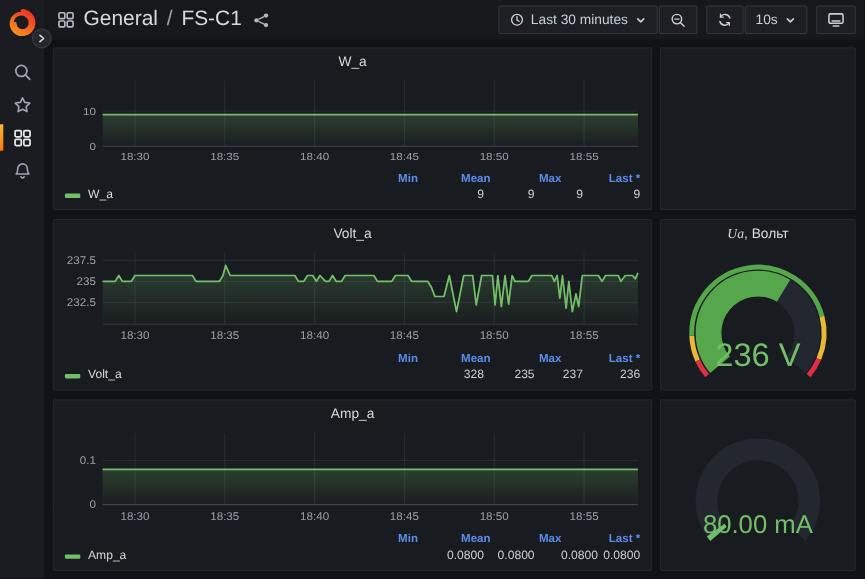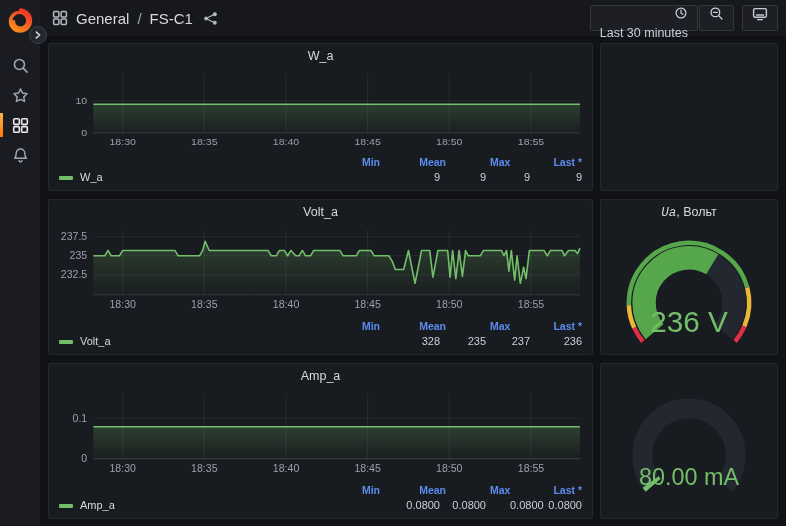--- a/index.html
+++ b/index.html
@@ -33,49 +33,49 @@
     color:#d8d9da; z-index:6; display:flex; align-items:center; justify-content:center;
     padding:0; cursor:pointer;
   }
 
   
   .main { flex:1; display:flex; flex-direction:column; min-width:0; }
   .topbar {
     height:36px; flex:none; background:#17181c;
     display:flex; align-items:center; padding:0 8px 0 12px;
   }
-  .breadcrumb { display:flex; align-items:center; gap:8px; font-size:15px; color:#d8d9da; }
+  .breadcrumb { display:flex; align-items:center; gap:8px; font-size:19px; color:#d8d9da; }
   .crumb-sep { color:#9da5b3; }
   .crumb-icon { color:#b4bac4; display:flex; }
   .share-icon { color:#b4bac4; display:flex; cursor:pointer; margin-left:2px; }
   .topbar-right { margin-left:auto; display:flex; align-items:center; gap:8px; }
   .btn-group { display:flex; gap:1px; }
   .tb-btn {
     height:26px; background:#1d1f24; border:1px solid #34363d; border-radius:2px;
-    color:#c7d0d9; display:flex; align-items:flex-end; gap:6px;
-    font-size:12.5px; font-family:inherit; padding:0 9px; cursor:pointer;flex-direction:column;
+    color:#c7d0d9; display:flex; align-items:center; gap:6px;
+    font-size:12.5px; font-family:inherit; padding:0 9px; cursor:pointer;
   }
   .tb-btn .ico { display:flex; color:#c7d0d9; }
 
   
   .grid {
     padding:7px 8px; display:grid;
     grid-template-columns:545px 178px;
     grid-template-rows:148px 156px 156px;
     gap:8px 7px;
   }
   .panel {
     background:#181b1f; border:1px solid #25272d; border-radius:2px;
     display:flex; flex-direction:column; overflow:hidden; min-height:0;
   }
   .panel-title {
     margin:0; flex:none; height:23px; line-height:25px; text-align:center;
     font-size:12.5px; font-weight:500; color:#d8d9da; cursor:pointer;
   }
-  .panel-title i { font-family:Liberation Mono, monospace; font-style:italic; }
+  .panel-title i { font-family:Liberation Serif, serif; font-style:italic; }
 
   .chart-mount { flex:1; min-height:0; padding:0 6px; cursor:crosshair; }
   .chart-mount svg { width:100%; height:100%; display:block; }
   .ts .grid-line { stroke:rgba(200,212,234,0.09); stroke-width:1; }
   .ts .base-line { stroke:rgba(200,212,234,0.14); stroke-width:1; }
   .ts .tick { fill:#9aa1ac; font-size:10.5px; font-family:"Liberation Sans",sans-serif; }
   .ts .ylab { text-anchor:end; }
   .ts .xlab { text-anchor:middle; }
 
   .legend { flex:none; padding:0 10px 4px 10px; }
@@ -196,20 +196,40 @@
             <span class="ico">
               <svg viewBox="0 0 16 16" width="15" height="15" fill="none" stroke="currentColor" stroke-width="1.4">
                 <circle cx="6.8" cy="6.8" r="4.6"></circle>
                   <line x1="10.3" y1="10.3" x2="13.8" y2="13.8" stroke-linecap="round"></line>
                 <line x1="4.8" y1="6.8" x2="8.8" y2="6.8" stroke-linecap="round"></line>
               </svg>
             </span>
           </button>
         </div>
 
+        <div class="btn-group">
+          <button class="tb-btn">
+            <span class="ico">
+              <svg viewBox="0 0 16 16" width="14" height="14" fill="none" stroke="currentColor" stroke-width="1.5" stroke-linecap="round">
+                <path d="M13.2 6.2A5.4 5.4 0 0 0 3.4 5"></path>
+                <path d="M2.8 9.8A5.4 5.4 0 0 0 12.6 11"></path>
+                <path d="M3.4 2.2v2.9h2.9" stroke-width="1.3"></path>
+                <path d="M12.6 13.8v-2.9H9.7" stroke-width="1.3"></path>
+              </svg>
+            </span>
+          </button>
+          <button class="tb-btn">
+            <span>10s</span>
+            <span class="ico">
+              <svg viewBox="0 0 12 12" width="11" height="11" fill="none" stroke="currentColor" stroke-width="1.6" stroke-linecap="round" stroke-linejoin="round">
+                  <path d="M3 4.5l3 3 3-3"></path>
+                </svg>
+            </span>
+          </button>
+        </div>
 
         <button class="tb-btn">
           <span class="ico">
             <svg viewBox="0 0 16 16" width="16" height="16" fill="none" stroke="currentColor" stroke-width="1.4">
               <rect x="1.6" y="2.6" width="12.8" height="8.6" rx="1.4"></rect>
               <line x1="4" y1="9" x2="12" y2="9"></line>
               <line x1="5.5" y1="13.6" x2="10.5" y2="13.6" stroke-linecap="round"></line>
             </svg>
           </span>
         </button>

